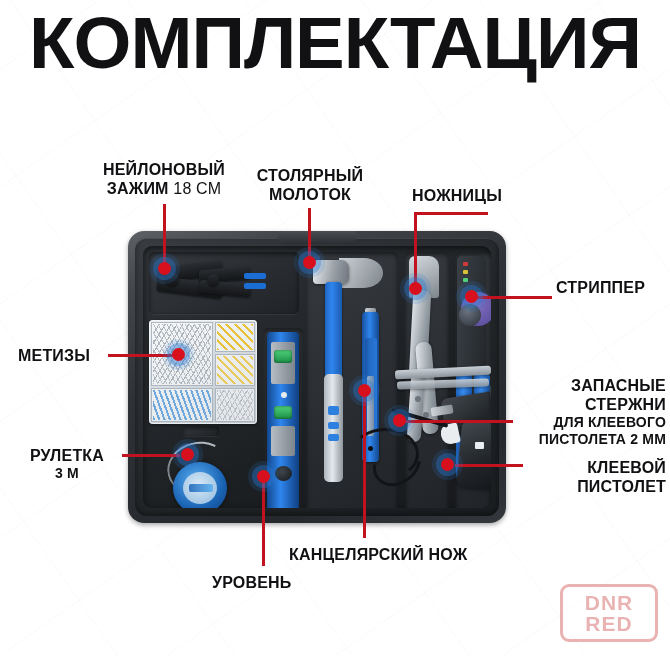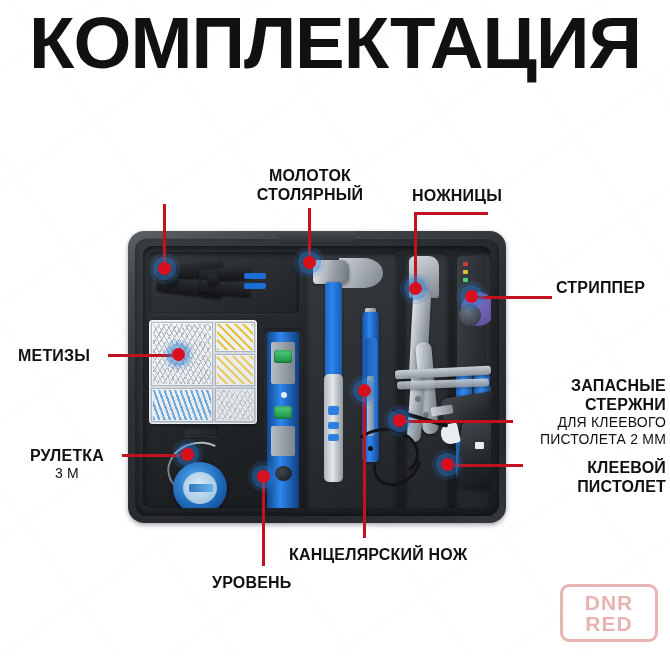--- a/index.html
+++ b/index.html
@@ -110,21 +110,21 @@
   .cord{position:absolute;border:3px solid #121417;border-radius:50%;
     border-color:#121417 #121417 transparent transparent;}
   .rods{position:absolute;background:linear-gradient(180deg,#c9d0d7,#8b939b);border-radius:3px;
     box-shadow:0 1px 3px rgba(0,0,0,.45);}
   .saw{position:absolute;background:linear-gradient(90deg,#174f9c,#2d82e8);border-radius:3px;}
 
   
   .lbl{position:absolute;color:#111013;z-index:7;text-align:right;}
   .lbl .sub{font-weight:400;}
   .l-main{font-weight:700;font-size:16px;line-height:19px;letter-spacing:.2px;white-space:nowrap;}
-  .l-sub{font-weight:400;font-size:14px;line-height:17px;letter-spacing:.2px;white-space:nowrap;}
+  .l-sub{font-weight:700;font-size:14px;line-height:17px;letter-spacing:.2px;white-space:nowrap;}
 
   .line{position:absolute;background:#c3121f;z-index:5;}
   .line-v{width:3px;}
   .line-h{height:3px;}
 
   .dot{position:absolute;width:13px;height:13px;border-radius:50%;background:#d8101d;z-index:6;
     box-shadow:0 0 0 5px rgba(42,122,210,.38),0 0 0 9px rgba(42,122,210,.16);}
 
   
   .dnr{position:absolute;right:12px;bottom:14px;width:92px;height:52px;z-index:8;
@@ -248,26 +248,32 @@
         <div class="cord" style="left:208px;top:182px;width:62px;height:46px;"></div>
         <div class="cord" style="left:228px;top:196px;width:46px;height:36px;transform:rotate(140deg);"></div>
         <div style="position:absolute;left:248px;top:170px;width:58px;height:4px;background:#121417;
                     border-radius:2px;transform:rotate(16deg);"></div>
         <div style="position:absolute;left:332px;top:196px;width:9px;height:7px;background:#e9edf0;border-radius:1px;"></div>
       </div>
 
     </div>
   </div>
 
+  <div class="lbl" style="left:76px;top:160px;text-align:center;width:176px;">
+    <div class="l-main">НЕЙЛОНОВЫЙ</div>
+    <div class="l-main">
+      <span>ЗАЖИМ</span><span>&nbsp;</span><span class="sub">18 СМ</span>
+    </div>
+  </div>
   <div class="line line-v" style="left:163px;top:204px;height:64px;"></div>
   <div class="dot" style="left:158px;top:262px;"></div>
 
   <div class="lbl" style="left:248px;top:166px;text-align:center;width:124px;">
+    <div class="l-main">СТОЛЯРНЫЙ</div>
     <div class="l-main">МОЛОТОК</div>
-    <div class="l-main">СТОЛЯРНЫЙ</div>
   </div>
   <div class="line line-v" style="left:308px;top:208px;height:54px;"></div>
   <div class="dot" style="left:303px;top:256px;"></div>
 
   <div class="lbl" style="left:412px;top:186px;">
     <div class="l-main">НОЖНИЦЫ</div>
   </div>
   <div class="line line-h" style="left:414px;top:212px;width:74px;"></div>
   <div class="line line-v" style="left:414px;top:212px;height:74px;"></div>
   <div class="dot" style="left:409px;top:282px;"></div>

